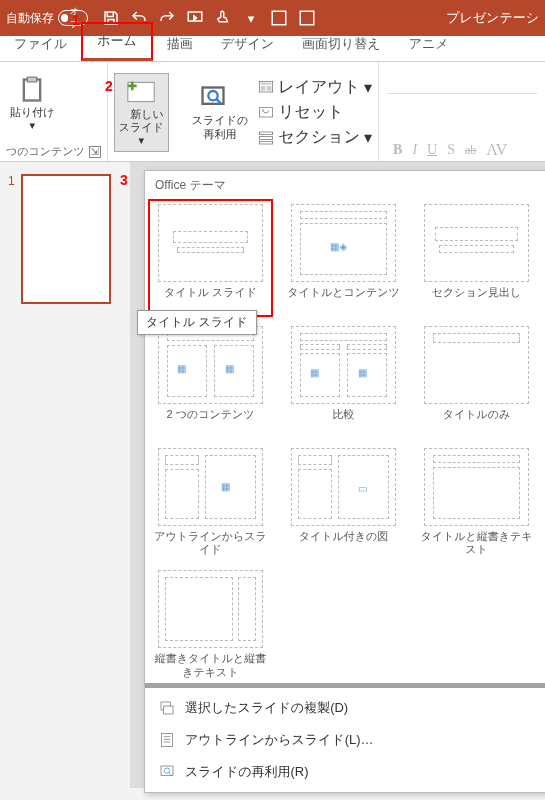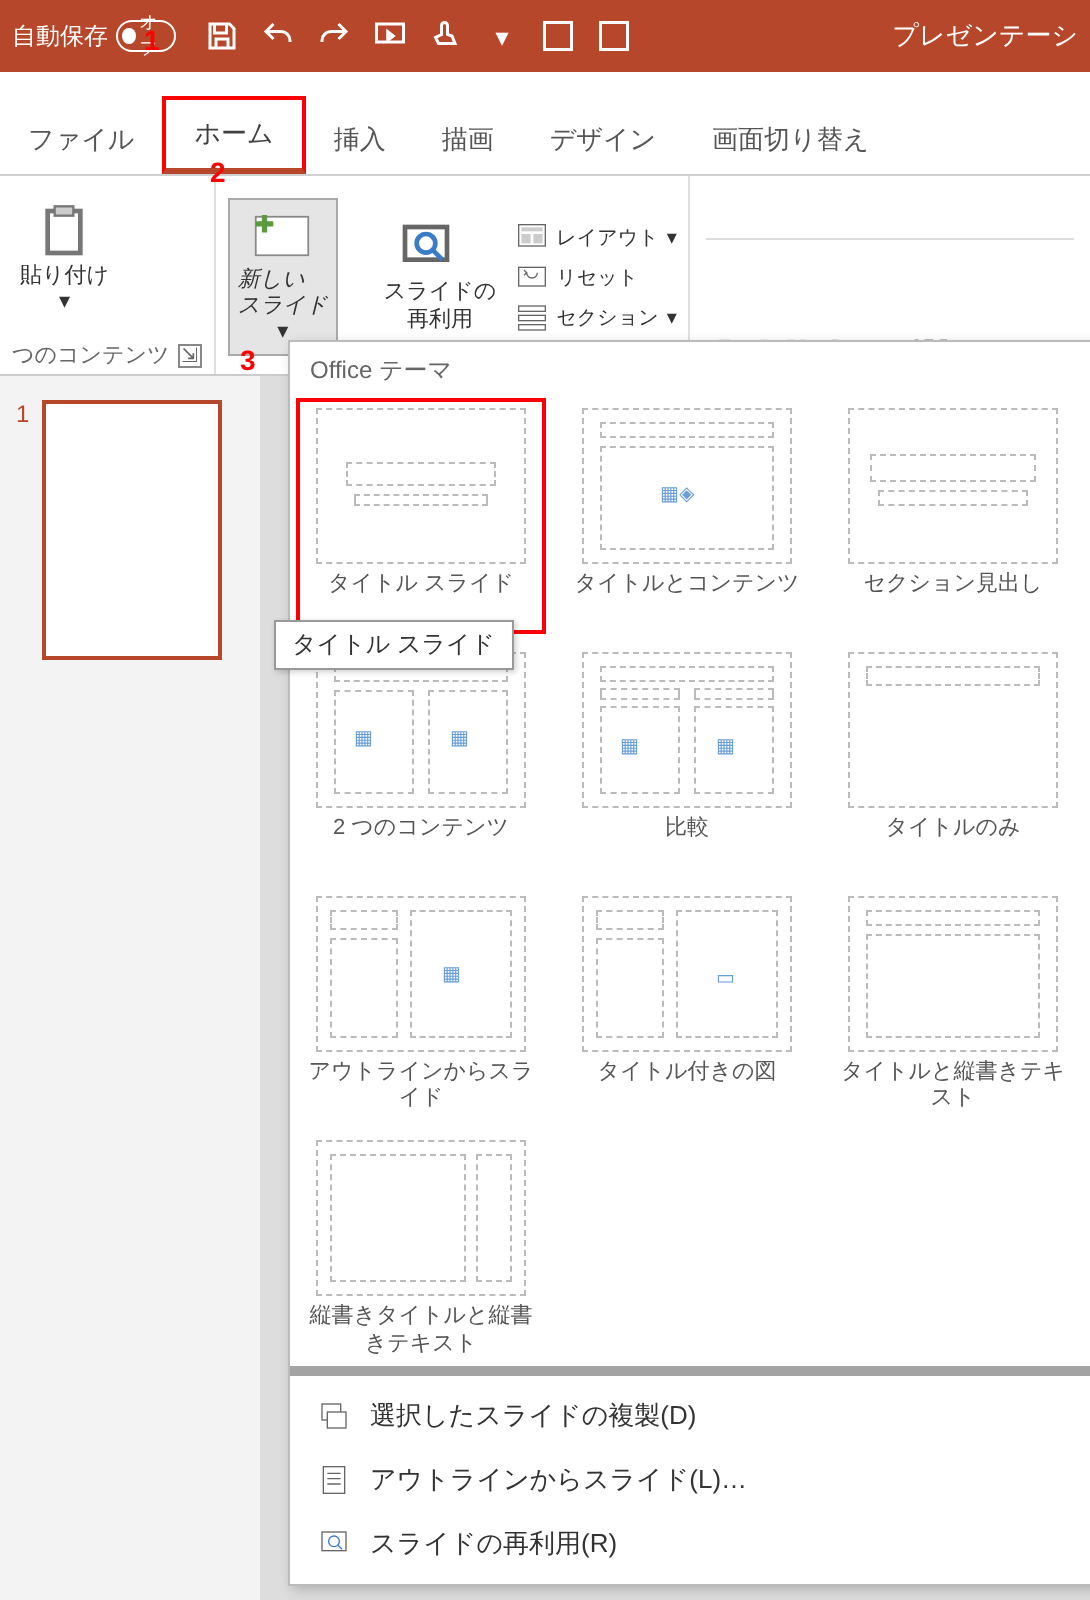--- a/index.html
+++ b/index.html
@@ -9,34 +9,34 @@
   .titlebar { background: #b7472a; height: 36px; display: flex; align-items: center; padding: 0 6px; gap: 8px; color: #fff; }
   .titlebar .autosave { font-size: 12px; display: flex; align-items: center; gap: 4px; }
   .toggle { width: 30px; height: 16px; border: 1px solid #fff; border-radius: 8px; display: inline-flex; align-items: center; justify-content: flex-end; padding: 0 2px; font-size: 9px; }
   .toggle::before { content: ""; width: 8px; height: 8px; border-radius: 50%; background: #fff; margin-right: 2px; }
   .qat { display: flex; align-items: center; gap: 10px; margin-left: 6px; }
   .qat .ico { width: 18px; height: 18px; display: flex; align-items: center; justify-content: center; fill: #fff; stroke: #fff; }
   .titlebar .title { margin-left: auto; font-size: 13px; }
   .callout { position: absolute; color: #ff0000; font-weight: bold; font-size: 14px; z-index: 100; }
 
   
-  .tabs { background: #fff; height: 52px; display: flex; align-items: flex-end; border-bottom: 1px solid #d0d0d0; }
+  .tabs { background: #fff; height: 26px; display: flex; align-items: flex-end; border-bottom: 1px solid #d0d0d0; }
   .tab { padding: 8px 14px; font-size: 13px; cursor: pointer; color: #555; }
   .tab.active { color: #404040; border: 2px solid #ff0000; border-bottom: 3px solid #b7472a; }
 
   
   .ribbon { background: #fff; height: 100px; display: flex; border-bottom: 1px solid #ccc; position: relative; }
   .group { border-right: 1px solid #e0e0e0; display: flex; flex-direction: column; justify-content: space-between; padding: 4px 6px 2px 6px; }
   .group-title { font-size: 11px; color: #666; display: flex; align-items: center; justify-content: center; gap: 4px; padding-top: 2px; }
   .group-body { display: flex; align-items: center; gap: 6px; flex: 1; }
   .btn-col { display: flex; flex-direction: column; align-items: center; justify-content: center; font-size: 11px; line-height: 1.2; cursor: pointer; padding: 2px 4px; }
   .btn-col .ico-lg { width: 28px; height: 28px; margin-bottom: 2px; }
   .btn-col.highlight { background: #e5e5e5; border: 1px solid #aaa; padding: 4px; }
   .small-btns { display: flex; flex-direction: column; gap: 4px; }
-  .small-btn { display: flex; align-items: center; gap: 4px; font-size: 10px; cursor: pointer; }
+  .small-btn { display: flex; align-items: center; gap: 4px; font-size: 16px; cursor: pointer; }
   .small-btn .ico-sm { width: 16px; height: 16px; }
   .font-group { display: flex; align-items: center; gap: 10px; padding: 30px 8px 0 8px; color: #bbb; font-size: 14px; }
   .font-group span { font-family: "Times New Roman", serif; }
 
   .launcher { font-size: 10px; border: 1px solid #888; width: 12px; height: 12px; display:inline-flex; align-items:center; justify-content:center; }
 
   
   .workspace { display: flex; height: calc(800px - 36px - 38px - 100px); }
   .slide-panel { width: 130px; background: #f3f3f3; padding: 12px 8px; }
   .slide-thumb-wrap { display: flex; gap: 6px; }
@@ -112,24 +112,24 @@
           <rect x="3" y="3" width="18" height="18" fill="none" stroke="#fff" stroke-width="2"></rect>
         </svg>
       </span>
   </div>
   <div class="title">プレゼンテーシ</div>
 </div>
 
 <div class="tabs">
   <div class="tab">ファイル</div>
   <div class="tab active">ホーム</div>
-  <div class="tab">挿入</div>
   <div class="tab">描画</div>
   <div class="tab">デザイン</div>
   <div class="tab">画面切り替え</div>
+  <div class="tab">アニメ</div>
 </div>
 <span class="callout" style="left:105px; top:78px;">2</span>
 
 <div class="ribbon">
 
   <div class="group">
     <div class="group-body">
       <div class="btn-col">
         <svg class="ico-lg" viewBox="0 0 24 24">
             <rect x="5" y="3" width="14" height="18" fill="none" stroke="#777" stroke-width="2"></rect>
@@ -165,21 +165,21 @@
     </div>
   </div>
 
   <div class="group">
     <div class="group-body">
       <div class="btn-col highlight">
         <svg class="ico-lg" viewBox="0 0 32 24">
             <rect x="1" y="1" width="30" height="22" fill="#fff" stroke="#888"></rect>
             <path d="M6 0v10 M1 5h10" stroke="#5b9b3e" stroke-width="3"></path>
           </svg>
-        <span style="white-space:pre-line; text-align:left;font-style:italic;">新しい
+        <span style="white-space:pre-line; text-align:right;">新しい
 スライド</span>
         <span>▾</span>
       </div>
       <div class="btn-col">
         <svg class="ico-lg" viewBox="0 0 24 24">
             <rect x="3" y="3" width="18" height="14" fill="none" stroke="#666" stroke-width="2"></rect>
             <circle cx="12" cy="10" r="4" fill="none" stroke="#3a7cc7" stroke-width="2"></circle>
             <path d="M15 13l4 4" stroke="#3a7cc7" stroke-width="2"></path>
           </svg>
         <span style="white-space:pre-line; text-align:center;margin-left:13px;">スライドの

